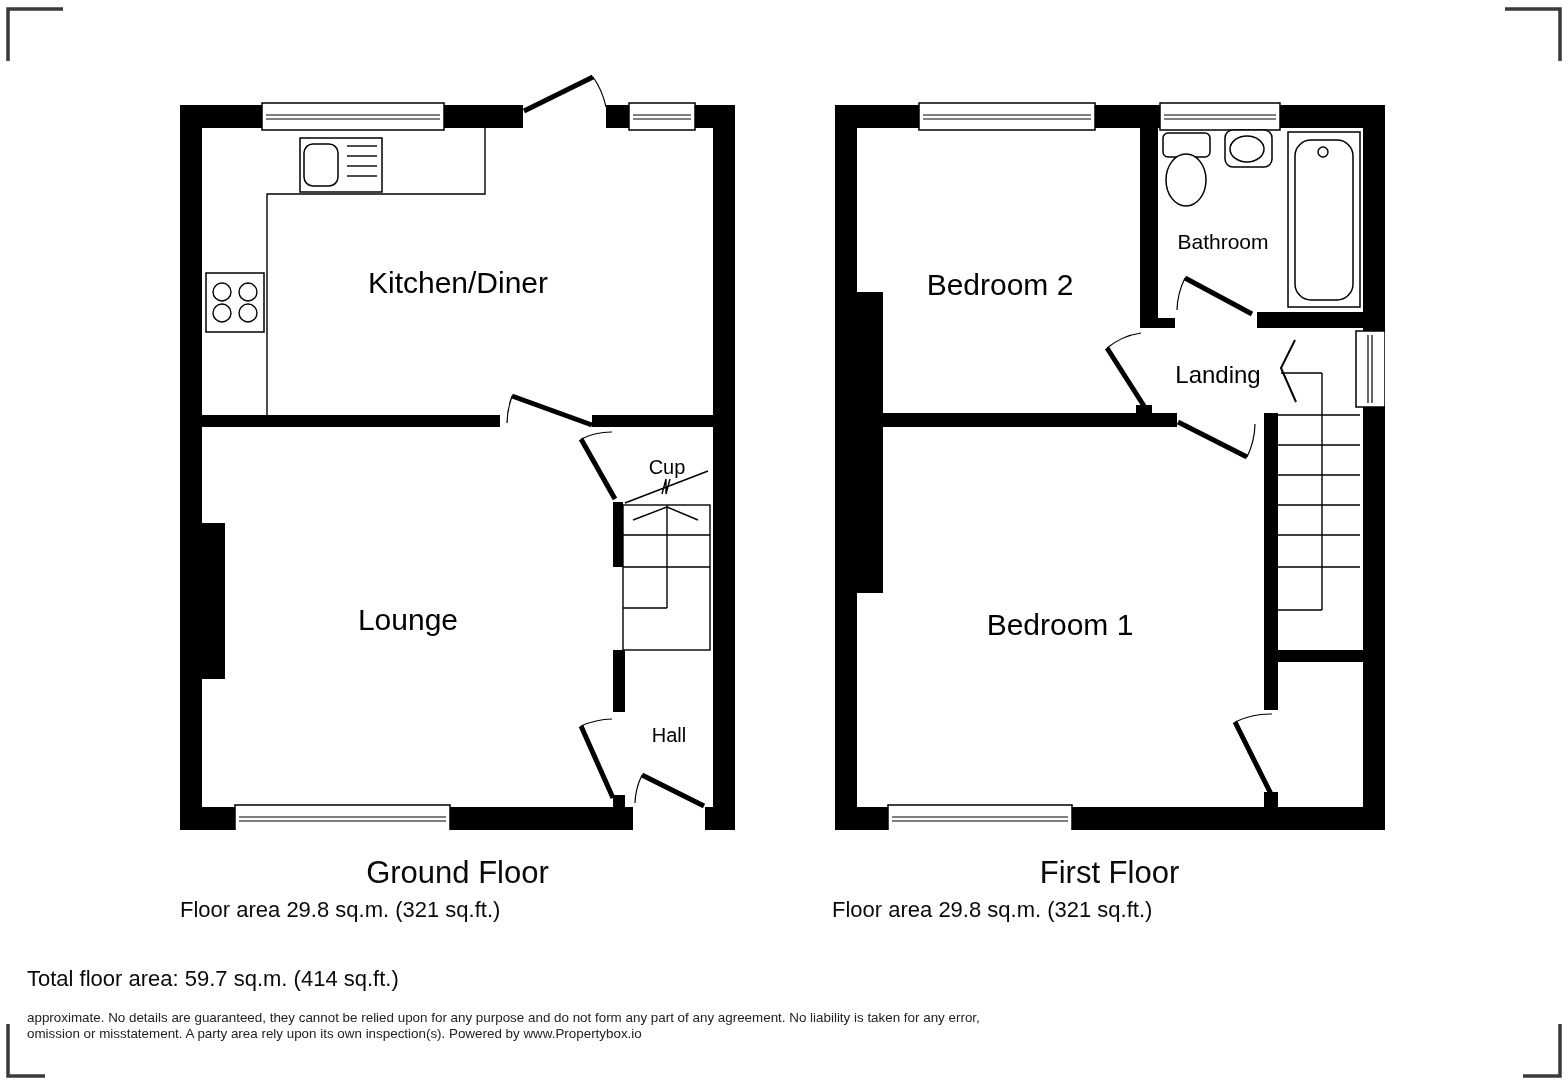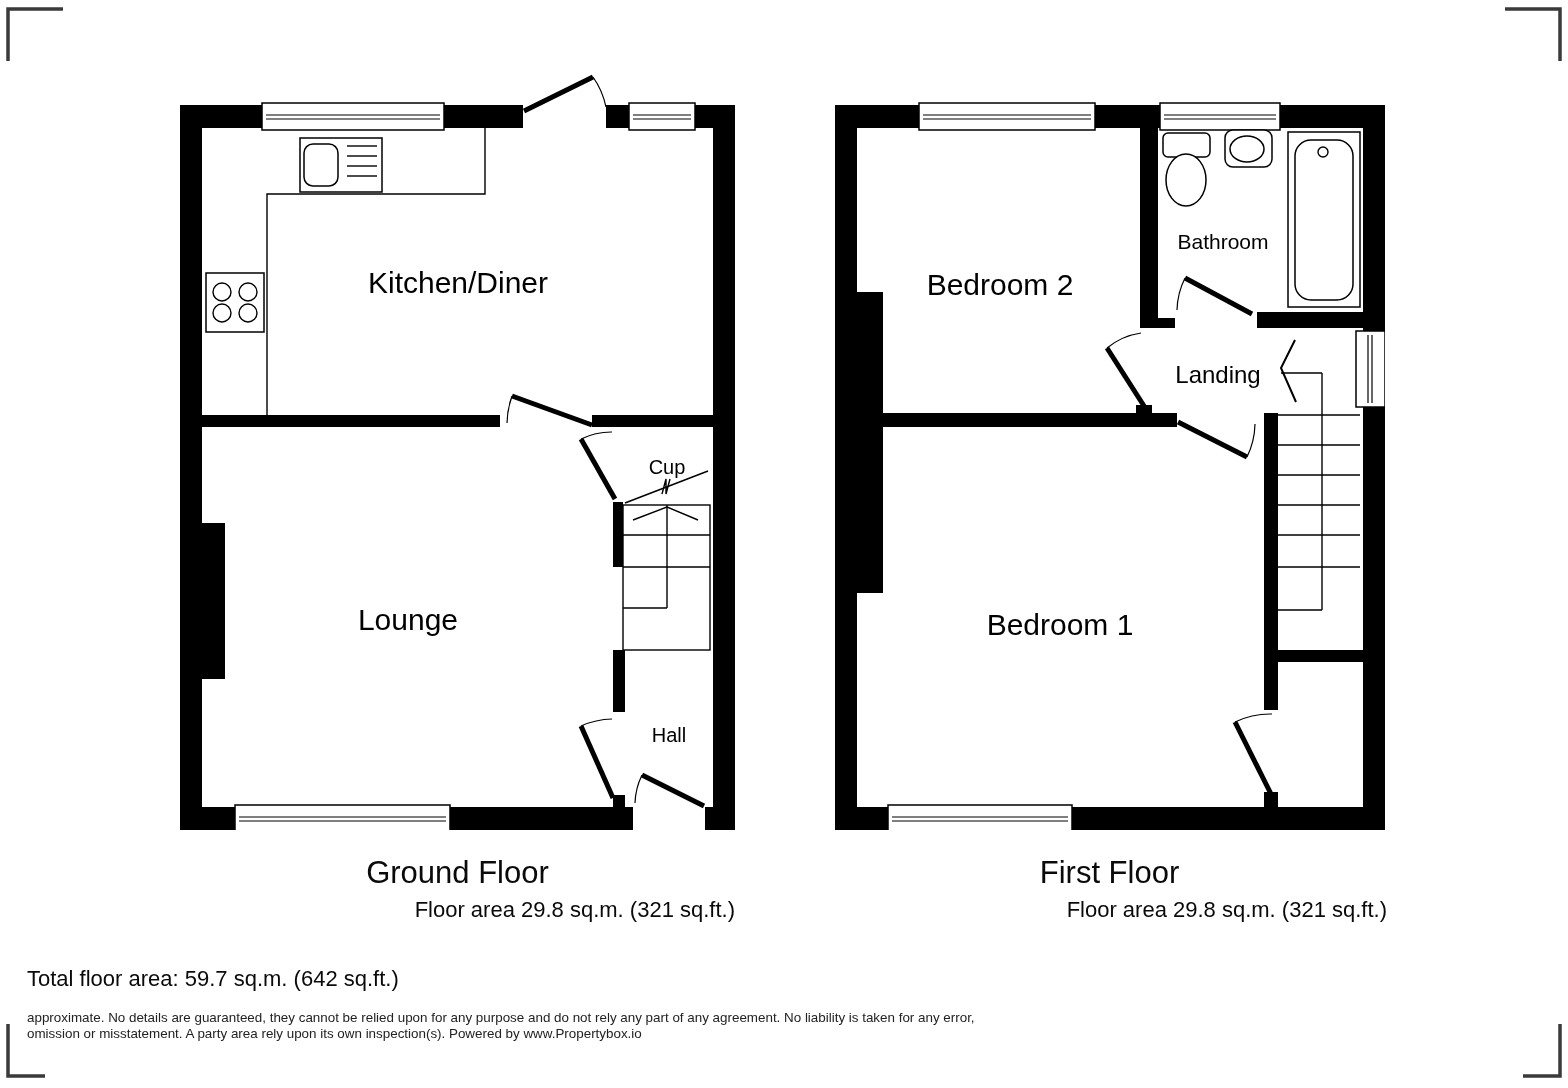--- a/index.html
+++ b/index.html
@@ -5,21 +5,21 @@
   html,body{margin:0;padding:0;background:#ffffff;}
   #canvas{position:relative;width:1568px;height:1088px;background:#ffffff;overflow:hidden;
           font-family:"Liberation Sans", sans-serif;color:#000;}
   .abs{position:absolute;}
   svg{display:block;}
   svg text{font-family:"Liberation Sans", sans-serif;fill:#000;}
   .room-label-lg{font-size:30px;}
   .room-label-md{font-size:24px;}
   .room-label-sm{font-size:20px;}
   .floor-title{position:absolute;top:855px;width:555px;text-align:center;font-size:31px;color:#0a0a0a;}
-  .floor-caption{position:absolute;top:897px;width:555px;text-align:right;font-size:22px;color:#0a0a0a;}
+  .floor-caption{position:absolute;top:897px;width:555px;text-align:left;font-size:22px;color:#0a0a0a;}
   #total-area{position:absolute;left:27px;top:966px;font-size:22px;color:#0a0a0a;}
   #disclaimer{position:absolute;left:27px;top:1010px;font-size:13.4px;line-height:16px;color:#222;}
   .wall{fill:#000;}
   .thin{stroke:#000;stroke-width:1.4;fill:none;}
   .fixture{stroke:#000;stroke-width:1.5;fill:#fff;}
   .leaf{stroke:#000;stroke-width:5;fill:none;}
   .arc{stroke:#000;stroke-width:1.2;fill:none;}
   .winrect{fill:#fff;stroke:#000;stroke-width:1.5;}
   .winline{stroke:#000;stroke-width:1.2;}
   .opening{fill:#fff;}
@@ -219,20 +219,20 @@
     <text class="room-label-sm" style="font-size:21px;" x="388" y="144" text-anchor="middle">Bathroom</text>
     <text class="room-label-md" x="383" y="278" text-anchor="middle">Landing</text>
     <text class="room-label-lg" x="225" y="530" text-anchor="middle">Bedroom 1</text>
   </svg>
 
   <div class="floor-title" style="left:180px;">Ground Floor</div>
   <div class="floor-caption" style="left:180px;">Floor area 29.8 sq.m. (321 sq.ft.)</div>
   <div class="floor-title" style="left:832px;">First Floor</div>
   <div class="floor-caption" style="left:832px;">Floor area 29.8 sq.m. (321 sq.ft.)</div>
 
-  <div id="total-area">Total floor area: 59.7 sq.m. (642 sq.ft.)</div>
+  <div id="total-area">Total floor area: 59.7 sq.m. (414 sq.ft.)</div>
 
   <div id="disclaimer">
-    <div>approximate. No details are guaranteed, they cannot be relied upon for any purpose and do not rely any part of any agreement. No liability is taken for any error,</div>
+    <div>approximate. No details are guaranteed, they cannot be relied upon for any purpose and do not form any part of any agreement. No liability is taken for any error,</div>
     <div>omission or misstatement. A party area rely upon its own inspection(s). Powered by www.Propertybox.io</div>
   </div>
 
 </div>
 
 </body></html>

